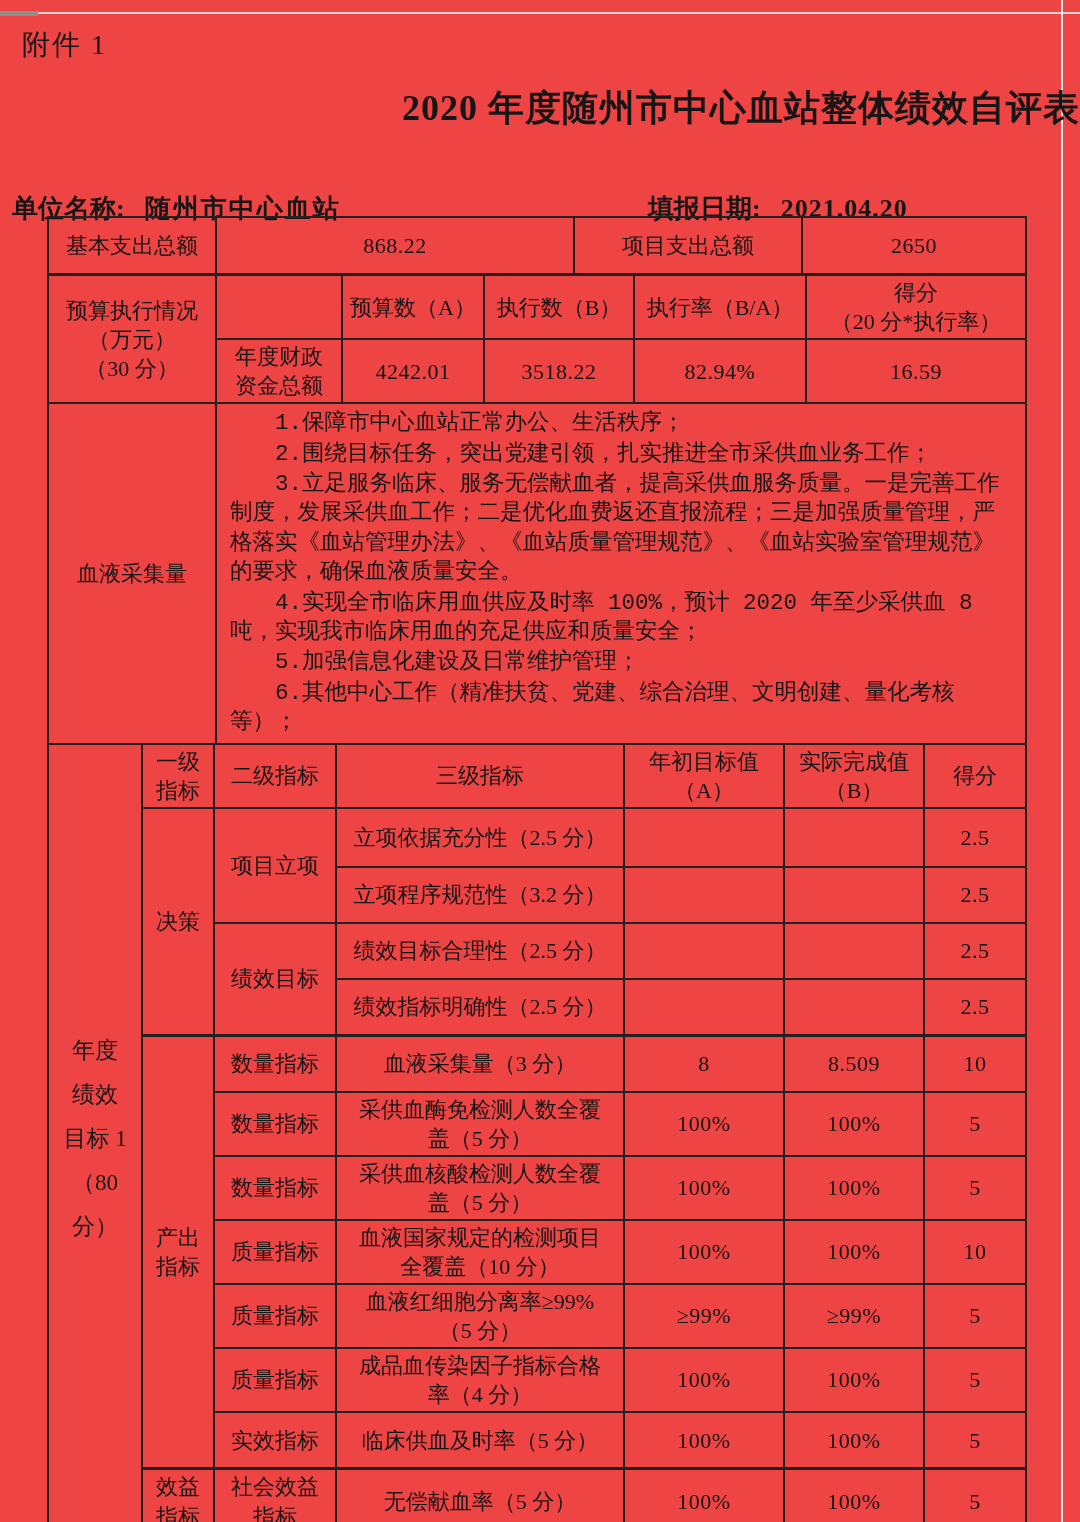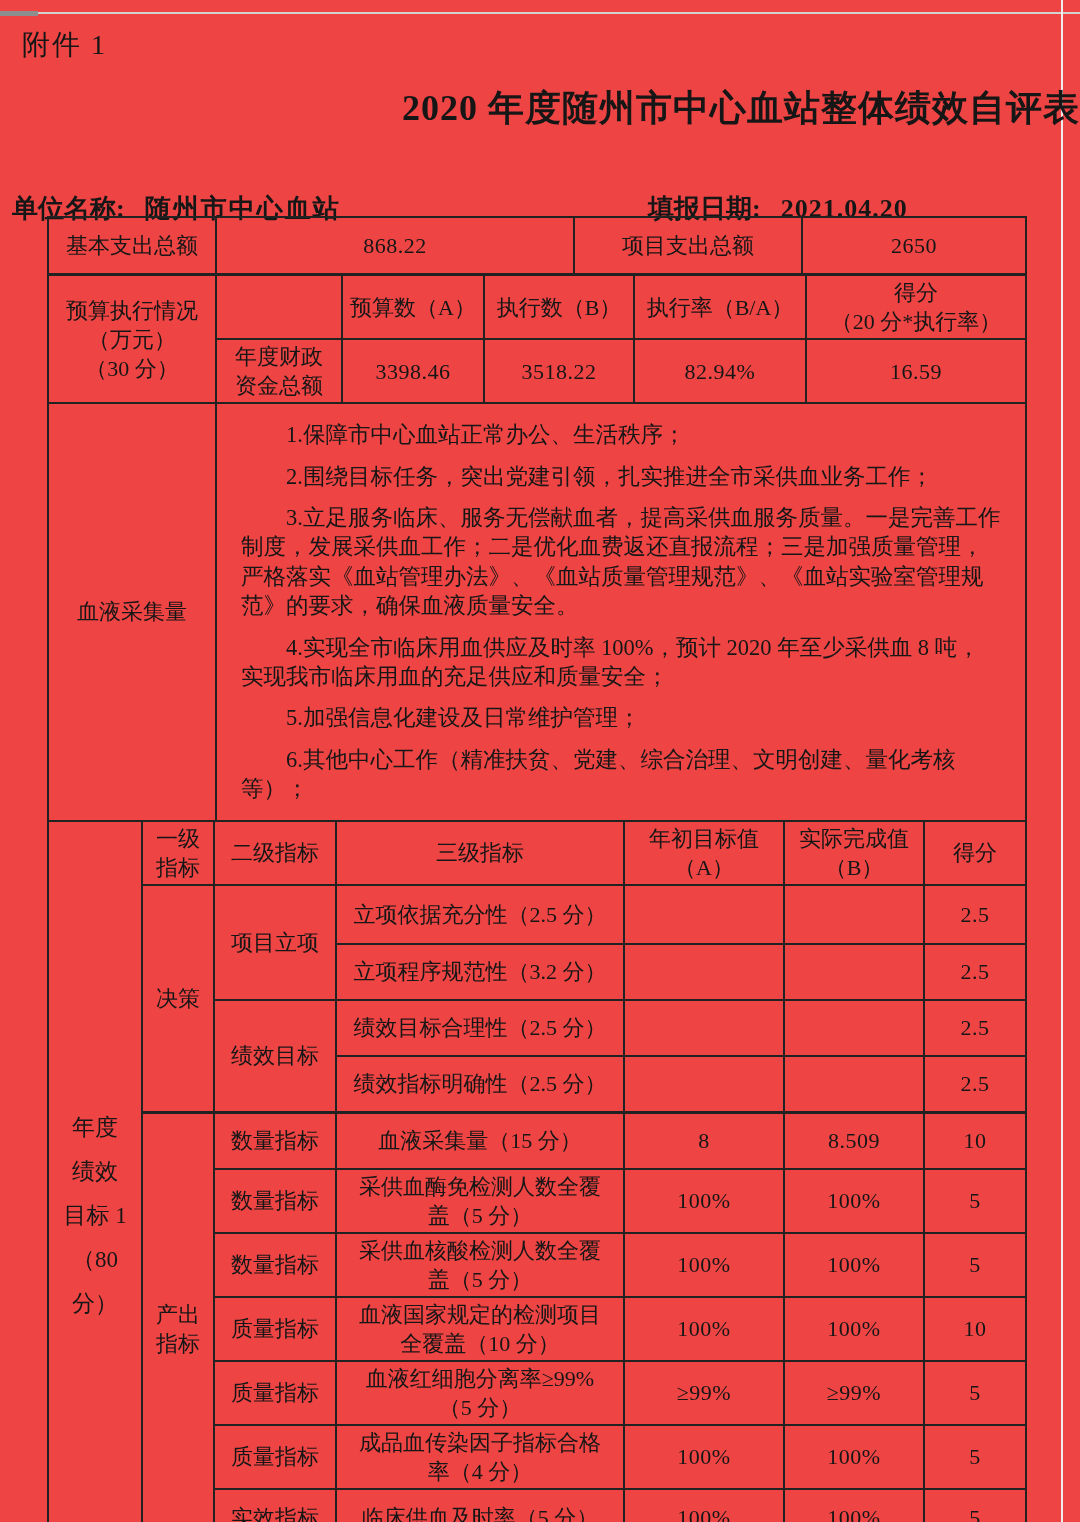--- a/index.html
+++ b/index.html
@@ -75,21 +75,22 @@
   .goals-cell {
     white-space: normal;
     text-align: left;
     vertical-align: middle;
     padding: 4px 12px 4px 12px;
   }
   .goals-cell p {
     font-size: 22.5px;
     line-height: 29.4px;
     text-indent: 2em;
-    margin: 12px;
+    margin: 1px;
+    font-family: Liberation Mono, monospace;
   }
 
   
   .vgroup { line-height: 44px; font-size: 23px; }
 
   
   tr.gb > td { border-top: 3px solid #222222; }
   .t2 tr:first-child > td { border-top: 3px solid #222222; }
   .t4 tr:last-child > td { border-bottom: 3px solid #222222; }
 </style>
@@ -149,21 +150,21 @@
         <td></td>
         <td>预算数（A）</td>
         <td>执行数（B）</td>
         <td>执行率（B/A）</td>
         <td>得分
 （20 分*执行率）</td>
       </tr>
       <tr style="height:60px">
         <td>年度财政
 资金总额</td>
-        <td class="num">3398.46</td>
+        <td class="num">4242.01</td>
         <td class="num">3518.22</td>
         <td class="num">82.94%</td>
         <td class="num">16.59</td>
       </tr>
     </tbody>
       </table>
 
     <table class="t3">
       <colgroup>
           <col style="width:168px">
@@ -235,21 +236,21 @@
       <tr style="height:57px">
         <td>绩效指标明确性（2.5 分）</td>
         <td class="num"></td>
         <td class="num"></td>
         <td class="num">2.5</td>
       </tr>
       <tr class="gb" style="height:56px">
         <td rowspan="7">产出
 指标</td>
         <td>数量指标</td>
-        <td>血液采集量（15 分）</td>
+        <td>血液采集量（3 分）</td>
         <td class="num">8</td>
         <td class="num">8.509</td>
         <td class="num">10</td>
       </tr>
       <tr style="height:61px">
         <td>数量指标</td>
         <td>采供血酶免检测人数全覆
 盖（5 分）</td>
         <td class="num">100%</td>
         <td class="num">100%</td>

